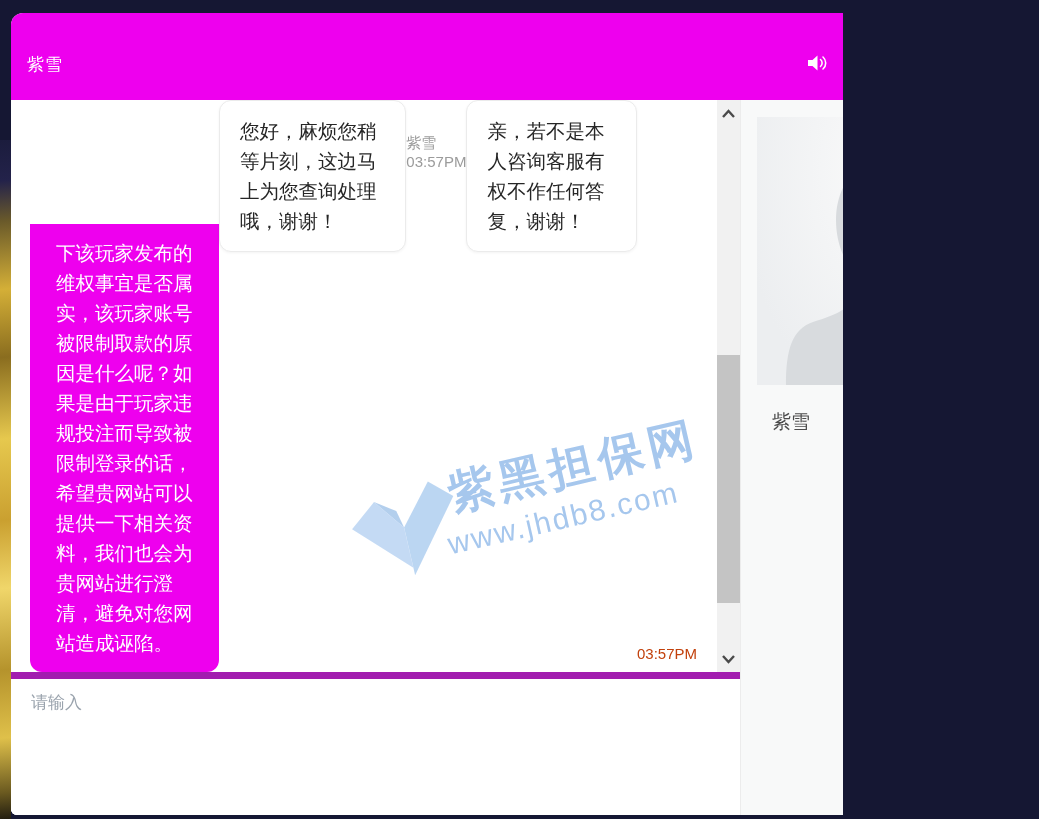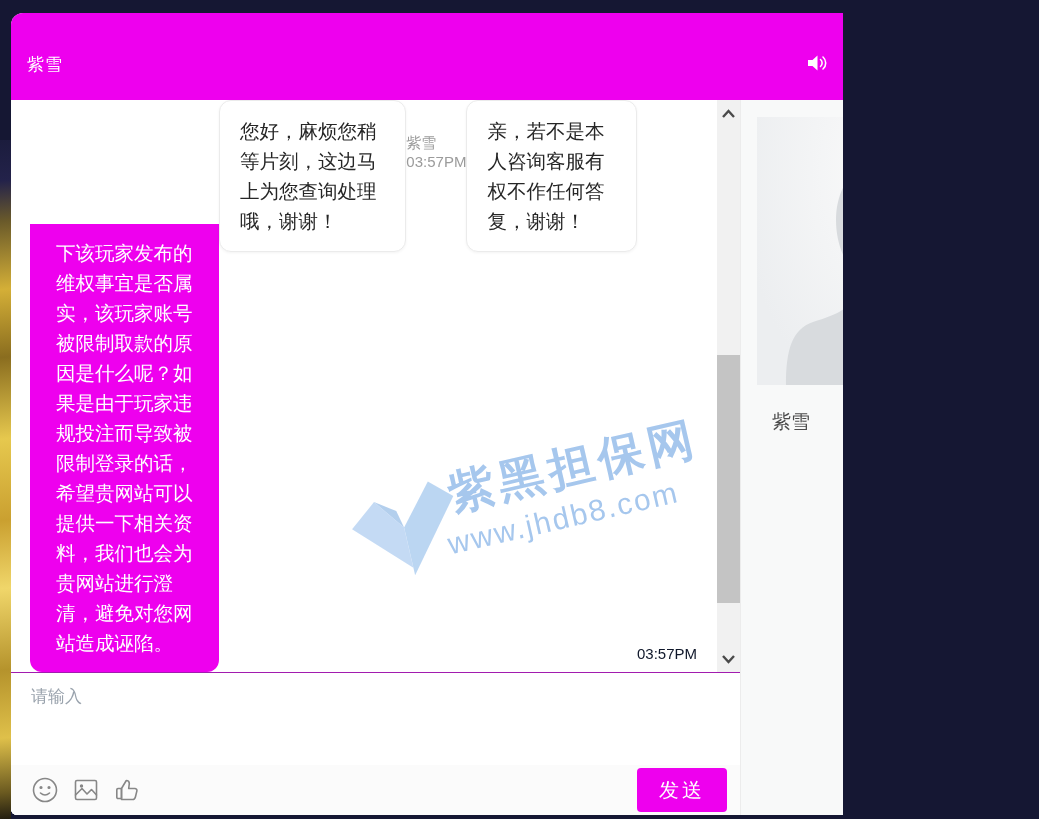--- a/index.html
+++ b/index.html
@@ -27,39 +27,39 @@
   .chat-main { flex:1; position:relative; min-height:0; }
   .messages { position:absolute; left:0; right:23px; top:0; bottom:0; overflow:hidden;
     padding:0 20px 0 19px; display:flex; flex-direction:row; }
 
   .bubble { border-radius:12px; font-size:19.5px; line-height:30px; }
   .bubble.out { background:#ee00ee; color:#ffffff; align-self:flex-end; width:530px; padding:14px 26px; }
   .bubble.out.clipped { margin-top:-26px; border-top-left-radius:0; border-top-right-radius:0; }
   .bubble.in { background:#ffffff; color:#262626; align-self:flex-start; max-width:560px; padding:15px 20px;
     border:1px solid #ebebeb; box-shadow:0 1px 3px rgba(0,0,0,0.05); }
   .msg-label { color:#9b9b9b; font-size:15px; margin:34px 0 7px 0; }
-  .msg-time-right { color:#0f172a; font-size:15px; margin:24px 0 10px 0; align-self:flex-end; }
+  .msg-time-right { color:#c2410c; font-size:15px; margin:24px 0 10px 0; align-self:flex-end; }
 
   
   .scrollbar { position:absolute; right:0; top:0; bottom:0; width:23px; background:#f1f1f1; z-index:6; }
   .scroll-btn { position:absolute; left:0; width:23px; height:23px; display:flex; align-items:center; justify-content:center; cursor:pointer; }
   .scroll-btn.up { top:2px; } .scroll-btn.down { bottom:2px; }
   .scroll-thumb { position:absolute; left:0; width:23px; top:44.5%; height:43.5%; background:#c4c4c4; cursor:pointer; }
 
   
   .watermark { position:absolute; left:330px; top:340px; width:460px; z-index:5;
     transform:rotate(-13deg); opacity:0.5; pointer-events:none; color:#4f90dd; }
   .wm-row { display:flex; align-items:flex-start; }
   .wm-logo { width:118px; height:118px; flex:0 0 auto; }
   .wm-texts { margin-left:-6px; margin-top:2px; }
   .wm-title { font-size:46px; font-weight:bold; letter-spacing:5px; line-height:1.1; }
   .wm-url { font-size:30px; letter-spacing:2px; margin-top:6px; margin-left:-12px; }
 
   
-  .input-area { flex:0 0 143px; border-top:1px solid #a21caf; display:flex; flex-direction:column; background:#ffffff;gap:8px; }
+  .input-area { flex:0 0 143px; border-top:7px solid #a21caf; display:flex; flex-direction:column; background:#ffffff;gap:8px; }
   .input-box { flex:1; padding:12px 16px 0 20px; }
   .input-box textarea { width:100%; height:100%; border:none; outline:none; resize:none;
     font-family:"Liberation Sans","DejaVu Sans",sans-serif; font-size:17px; color:#333; background:transparent; }
   .input-box textarea::placeholder { color:#9aa3ad; }
   .toolbar { flex:0 0 50px; background:#fbfbfb; display:flex; align-items:center; padding:0 13px 0 20px; }
   .tool-icon { width:28px; height:28px; margin-right:13px; cursor:pointer; }
   .tool-icon svg { width:100%; height:100%; stroke:#878787; fill:none; stroke-width:1.6; stroke-linecap:round; stroke-linejoin:round; }
   .send-btn { margin-left:auto; width:90px; height:44px; background:#ee00ee; color:#ffffff;
     border:none; border-radius:4px; font-size:20px; letter-spacing:3px; cursor:pointer;
     font-family:"Liberation Sans","DejaVu Sans",sans-serif; }
@@ -132,44 +132,20 @@
                 <polyline points="2,2 7.5,8 13,2" stroke="#4a4a4a" stroke-width="2.4" fill="none"></polyline>
               </svg>
           </span>
         </div>
       </div>
 
       <div class="input-area">
         <div class="input-box">
           <textarea placeholder="请输入" style=""></textarea>
         </div>
-        <div class="toolbar">
-          <span class="tool-icon">
-            <svg viewBox="0 0 28 28">
-              <circle cx="14" cy="14" r="11.5"></circle>
-              <circle cx="10" cy="11.5" r="0.8" fill="#878787"></circle>
-              <circle cx="18" cy="11.5" r="0.8" fill="#878787"></circle>
-              <path d="M9.5 17 q4.5 4 9 0"></path>
-            </svg>
-          </span>
-          <span class="tool-icon">
-            <svg viewBox="0 0 28 28">
-              <rect x="3.5" y="4.5" width="21" height="19" rx="1.5"></rect>
-              <circle cx="9.5" cy="10" r="0.9" fill="#878787"></circle>
-              <path d="M3.5 19 L10 12.5 L15 18 L19.5 13.5 L24.5 19"></path>
-            </svg>
-          </span>
-          <span class="tool-icon">
-            <svg viewBox="0 0 28 28">
-              <path d="M8.5 12.5 v10 H5 a1.2 1.2 0 0 1 -1.2 -1.2 v-7.6 a1.2 1.2 0 0 1 1.2 -1.2 Z"></path>
-              <path d="M8.5 12.5 l4.8 -8 c1.8 0 3 1.3 3 3 l-0.6 5 h6.2 c1.3 0 2.3 1.1 2 2.4 l-1.5 6.1 c-0.3 1.2 -1.2 2.5 -2.6 2.5 H8.5 Z"></path>
-            </svg>
-          </span>
-          <button class="send-btn">发送</button>
-        </div>
       </div>
     </div>
 
     <div class="sidebar">
       <div class="avatar-box">
         <svg viewBox="0 0 272 268">
           <path d="M136 40 c-35 0 -57 27 -57 63 c0 25 10 47 25 59 c-4 27 -21 35 -48 43 c-21 7 -27 28 -27 63 h214 c0 -35 -6 -56 -27 -63 c-27 -8 -44 -16 -48 -43 c15 -12 25 -34 25 -59 c0 -36 -22 -63 -57 -63 z" fill="#d8dbde"></path>
         </svg>
       </div>
       <div class="agent-name">紫雪</div>

